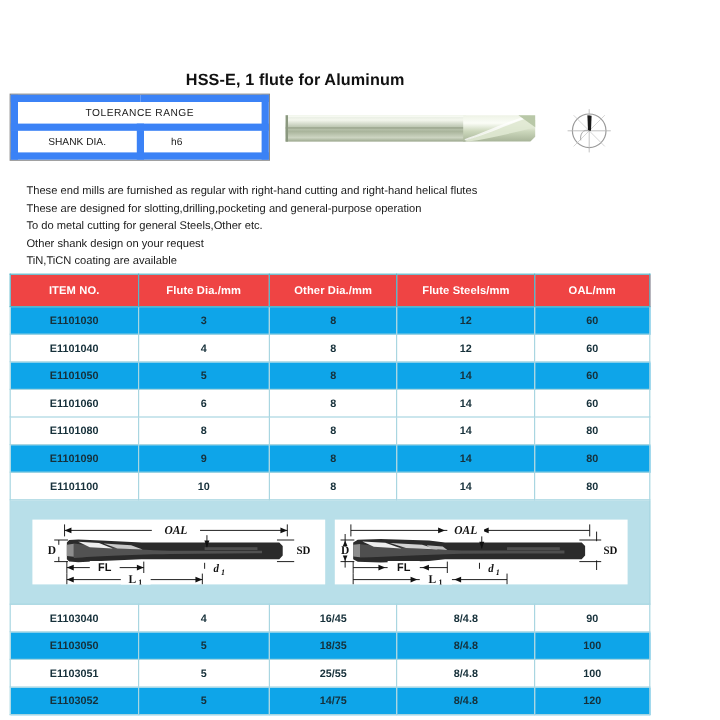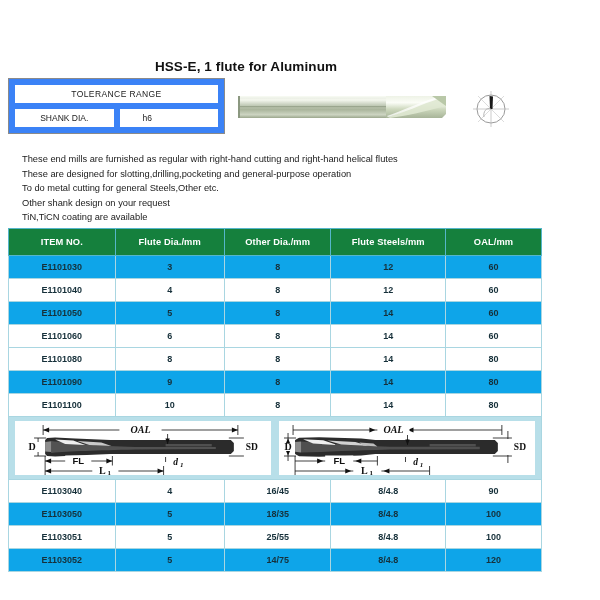--- a/index.html
+++ b/index.html
@@ -94,41 +94,41 @@
   .spec th, .spec td {
     border: 1px solid #a9d6e1;
     text-align: center;
     font-size: 9px;
     font-weight: bold;
     height: 22px;
     padding: 0;
     color: #16303a;
   }
   .spec thead th {
-    background: #15803d;
+    background: #ef4444;
     color: #ffffff;
     font-size: 9.3px;
     height: 26px;
     border: 1px solid #55b6ca;
     letter-spacing: 0.1px;
   }
   .spec tbody tr.odd td { background: #0ea5e9; }
   .spec tbody tr.even td { background: #ffffff; margin-top: 20px; }
 
   .col-item   { width: 20.0%; }
   .col-flute  { width: 20.5%; }
   .col-shank  { width: 20.0%; }
   .col-length { width: 21.5%; }
   .col-oal    { width: 18.0%; }
 
   
   td.diagram-band {
     background: #b8dfe9;
     height: 62px;
-    padding: 0;
+    padding: 12px;
     border: 1px solid #a9d6e1;
   }
   .diagram-wrap {
     display: flex;
     gap: 8px;
     padding: 4px 6px;
     box-sizing: border-box;
     height: 62px;
     align-items: stretch;
   }

